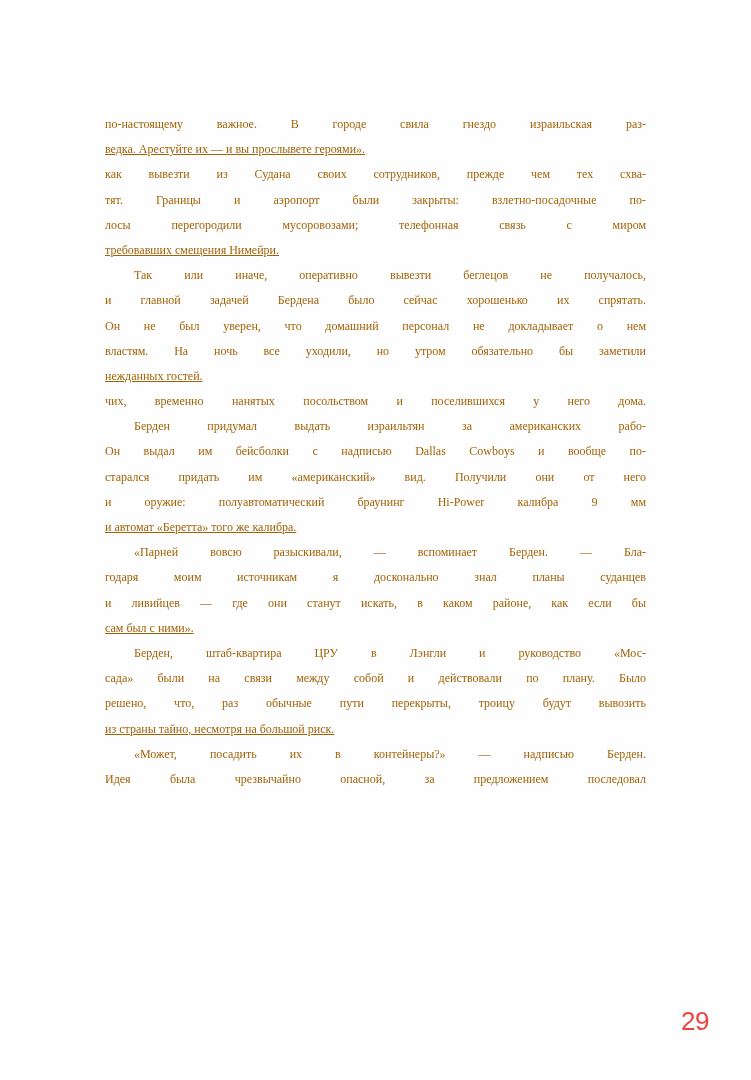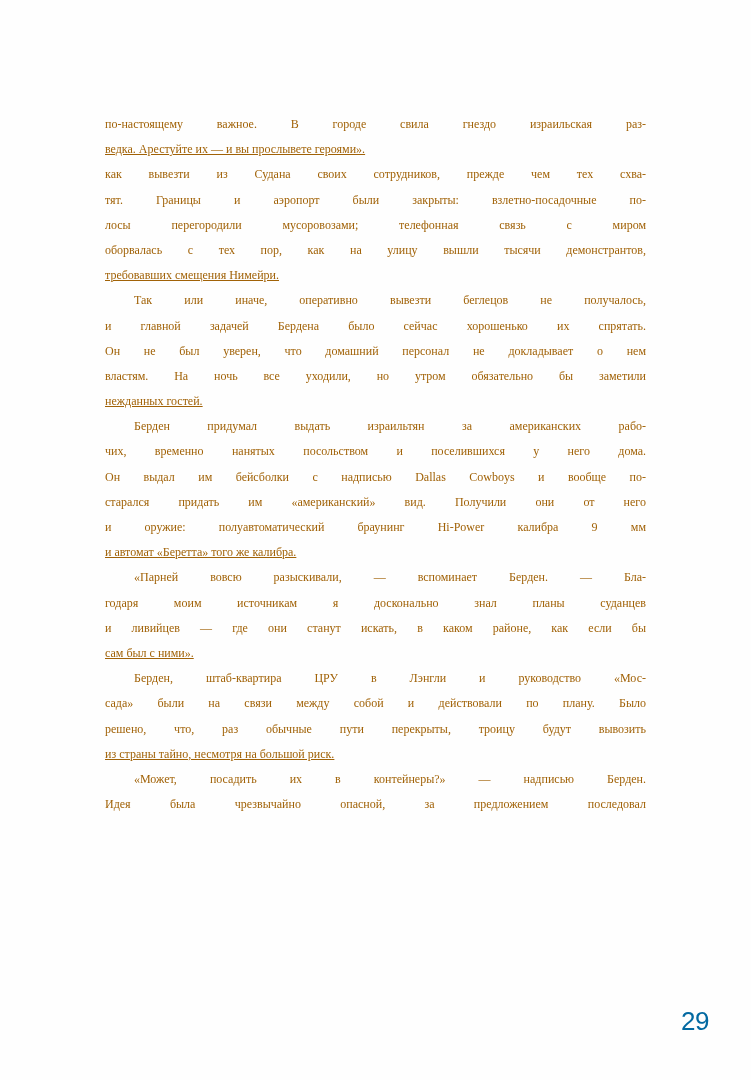--- a/index.html
+++ b/index.html
@@ -46,49 +46,48 @@
   }
   .folio {
     position: absolute;
     left: 681px;
     top: 1006px;
     width: 30px;
     text-align: left;
     font-family: "Liberation Sans", sans-serif;
     font-size: 26px;
     letter-spacing: -0.5px;
-    color: #0369a1;
+    color: #ef4444;
   }
 </style>
 </head>
 <body>
 
 <div class="page">
   <div class="text-block">
       <div class="para">
         <div class="line">по-настоящему важное. В городе свила гнездо израильская раз-</div>
         <div class="line endline">ведка. Арестуйте их — и вы прослывете героями».</div>
       </div>
       <div class="para">
         <div class="line">как вывезти из Судана своих сотрудников, прежде чем тех схва-</div>
         <div class="line">тят. Границы и аэропорт были закрыты: взлетно-посадочные по-</div>
         <div class="line">лосы перегородили мусоровозами; телефонная связь с миром</div>
-        <div class="line">оборвалась с тех пор, как на улицу вышли тысячи демонстрантов,</div>
         <div class="line endline">требовавших смещения Нимейри.</div>
       </div>
       <div class="para">
         <div class="line indent">Так или иначе, оперативно вывезти беглецов не получалось,</div>
         <div class="line">и главной задачей Бердена было сейчас хорошенько их спрятать.</div>
         <div class="line">Он не был уверен, что домашний персонал не докладывает о нем</div>
         <div class="line">властям. На ночь все уходили, но утром обязательно бы заметили</div>
         <div class="line endline">нежданных гостей.</div>
       </div>
       <div class="para">
+        <div class="line">чих, временно нанятых посольством и поселившихся у него дома.</div>
         <div class="line indent">Берден придумал выдать израильтян за американских рабо-</div>
-        <div class="line">чих, временно нанятых посольством и поселившихся у него дома.</div>
         <div class="line">Он выдал им бейсболки с надписью Dallas Cowboys и вообще по-</div>
         <div class="line">старался придать им «американский» вид. Получили они от него</div>
         <div class="line">и оружие: полуавтоматический браунинг Hi-Power калибра 9 мм</div>
         <div class="line endline">и автомат «Беретта» того же калибра.</div>
       </div>
       <div class="para">
         <div class="line indent">«Парней вовсю разыскивали, — вспоминает Берден. — Бла-</div>
         <div class="line">годаря моим источникам я досконально знал планы суданцев</div>
         <div class="line">и ливийцев — где они станут искать, в каком районе, как если бы</div>
         <div class="line endline">сам был с ними».</div>

